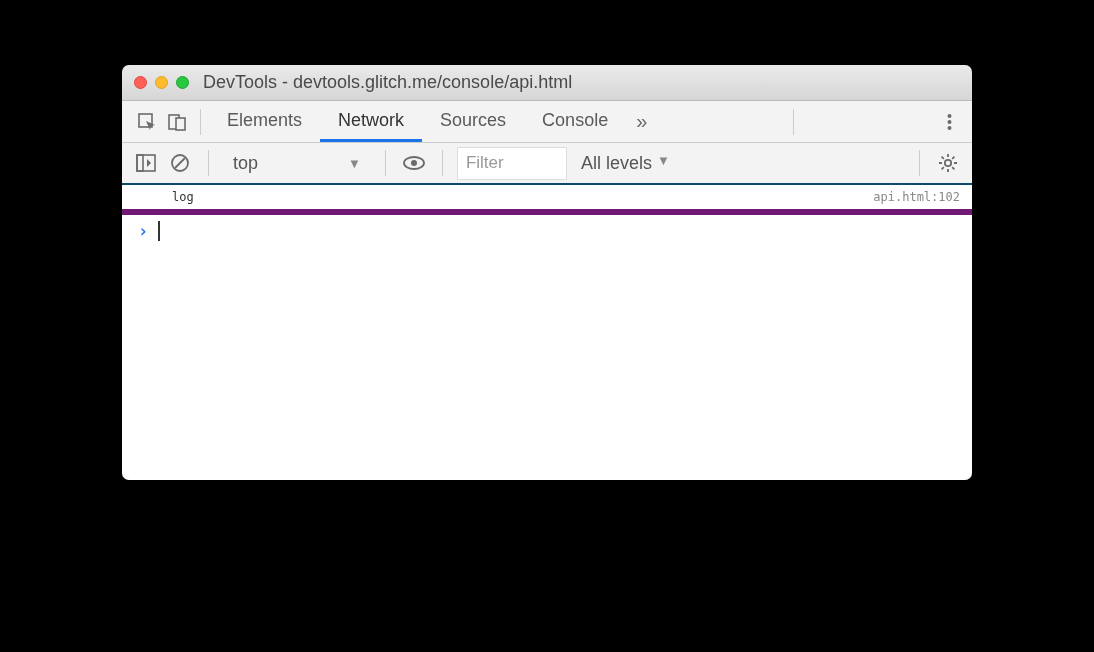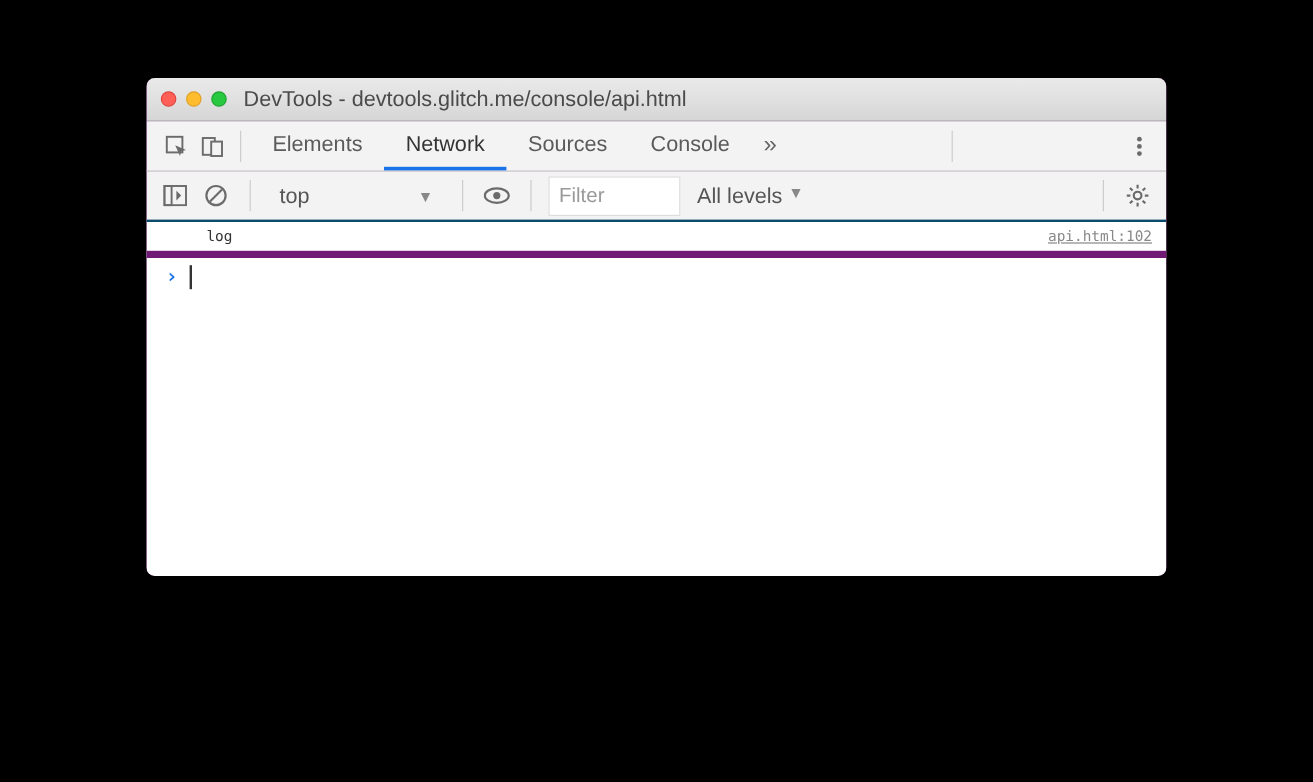--- a/index.html
+++ b/index.html
@@ -97,21 +97,21 @@
   .consolebody { flex:1; background:#fff; overflow:auto; }
   .logrow {
     display:flex;
     padding: 5px 12px 5px 50px;
     border-bottom: 6px solid #701a75;
     font-family: Menlo, Consolas, monospace;
     font-size: 12px;
     align-items:center;
   }
   .logmsg { color:#333; }
-  .logsrc { margin-left:auto; color:#888; text-decoration:underline; cursor:pointer; }
+  .logsrc { margin-left:auto; color:#888; cursor:pointer; }
   .promptrow {
     display:flex;
     padding: 6px 12px 6px 16px;
     font-family: Menlo, Consolas, monospace;
     font-size: 17px;
     align-items:center;
   }
   .promptchevron { color:#1a73e8; font-weight:bold; font-size:17px; margin-right:10px; }
   .cursor {
     display:inline-block;

